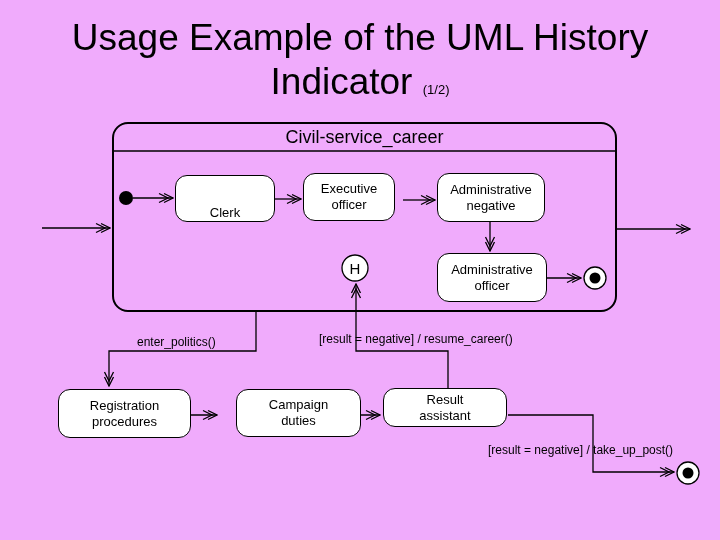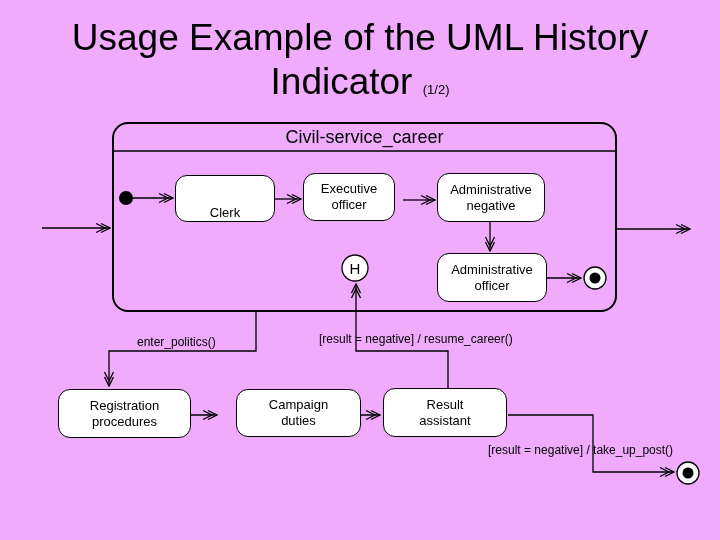--- a/index.html
+++ b/index.html
@@ -38,21 +38,21 @@
     font-size: 13px; line-height: 16px; text-align: center; z-index: 3;
   }
   .state span { display: block; }
 
   #state-clerk            { left: 175px; top: 175px; width: 100px; height: 47px; justify-content: flex-end; }
   #state-exec-officer     { left: 303px; top: 173px; width: 92px; height: 48px; }
   #state-admin-assistant  { left: 437px; top: 173px; width: 108px; height: 49px; }
   #state-admin-officer    { left: 437px; top: 253px; width: 110px; height: 49px; }
   #state-registration     { left:  42px; top: 389px; width: 133px; height: 49px; margin-left: 16px; }
   #state-campaign         { left: 220px; top: 389px; width: 125px; height: 48px; margin-left: 16px; }
-  #state-result           { left: 383px; top: 388px; width: 124px; height: 49px; }
+  #state-result           { left: 383px; top: 388px; width: 124px; height: 39px; }
 
   #history-label {
     position: absolute; left: 342px; top: 255px; width: 26px; height: 26px;
     display: flex; align-items: center; justify-content: center;
     font-size: 15px; z-index: 4;
   }
 
   .transition-label {
     position: absolute; font-size: 12px; white-space: nowrap; z-index: 4; text-align: center;
   }

